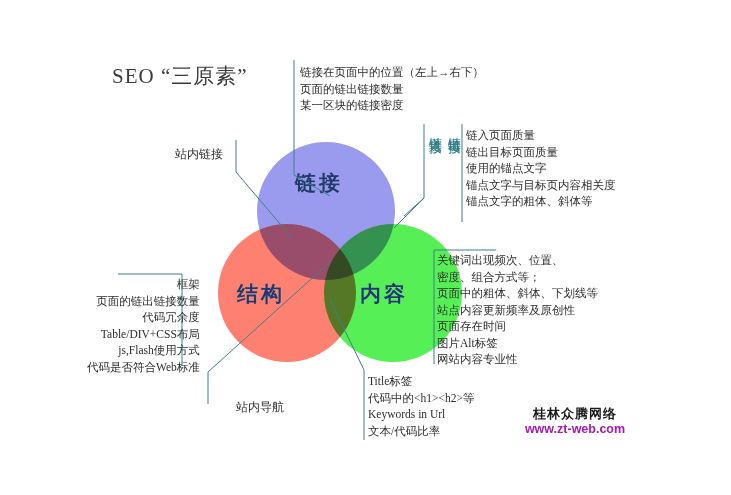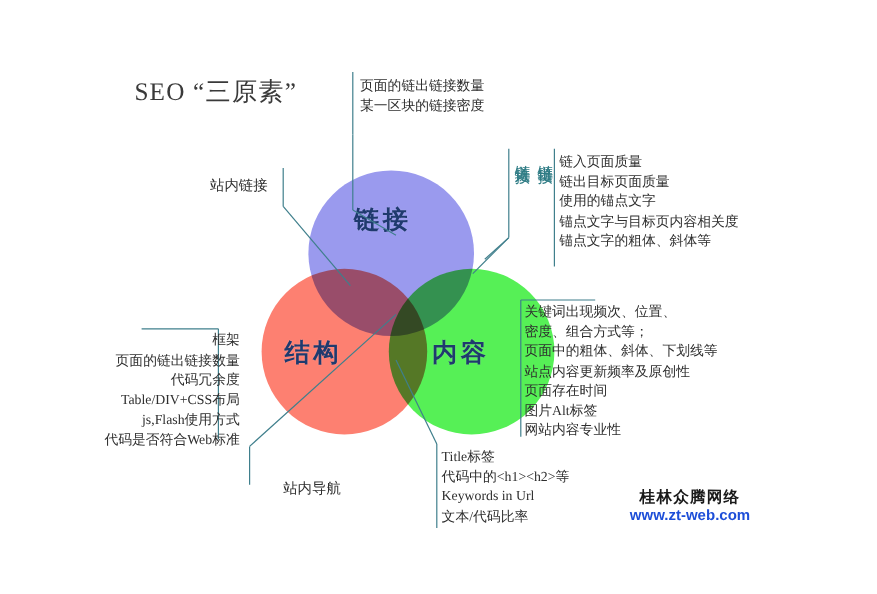--- a/index.html
+++ b/index.html
@@ -138,21 +138,21 @@
   #watermark-cn {
     font-size: 13px;
     font-weight: bold;
     color: #1a1a1a;
     letter-spacing: 1px;
     line-height: 16px;
   }
   #watermark-url {
     font-size: 12.5px;
     font-weight: bold;
-    color: #1d4ed8;
+    color: #a21caf;
     letter-spacing: 0px;
     line-height: 15px;
   }
 </style>
 </head>
 <body>
 
 <div id="canvas">
 
   <div id="title">SEO “三原素”</div>
@@ -196,20 +196,21 @@
     </g>
   </svg>
 
   <div class="vlabel" id="vlabel-inbound">链入链接</div>
   <div class="vlabel" id="vlabel-outbound">链出链接</div>
 
   <div class="side-label" id="side-internal-links">站内链接</div>
   <div class="side-label" id="side-site-nav">站内导航</div>
 
   <div class="anno" id="anno-link-top">
+      <div>链接在页面中的位置（左上→右下）</div>
       <div>页面的链出链接数量</div>
       <div>某一区块的链接密度</div>
     </div>
   <div class="anno" id="anno-link-right">
       <div>链入页面质量</div>
       <div>链出目标页面质量</div>
       <div>使用的锚点文字</div>
       <div>锚点文字与目标页内容相关度</div>
       <div>锚点文字的粗体、斜体等</div>
     </div>

